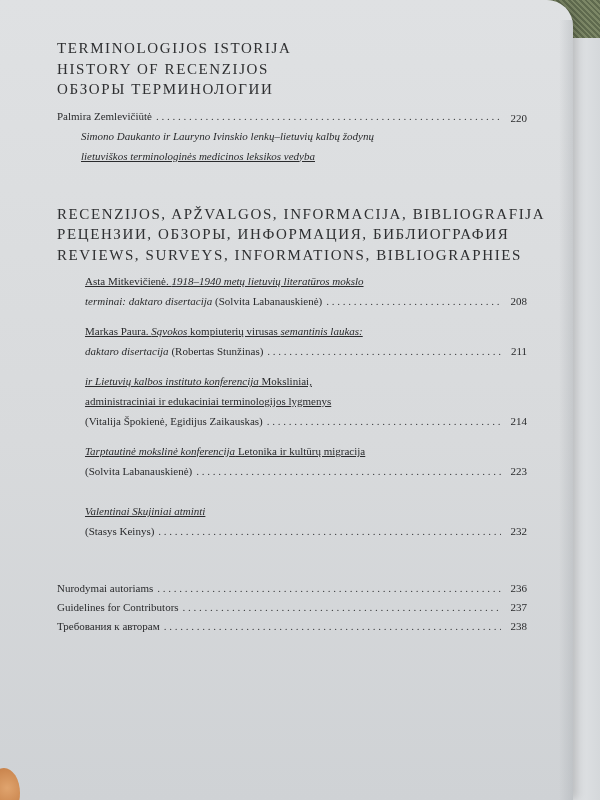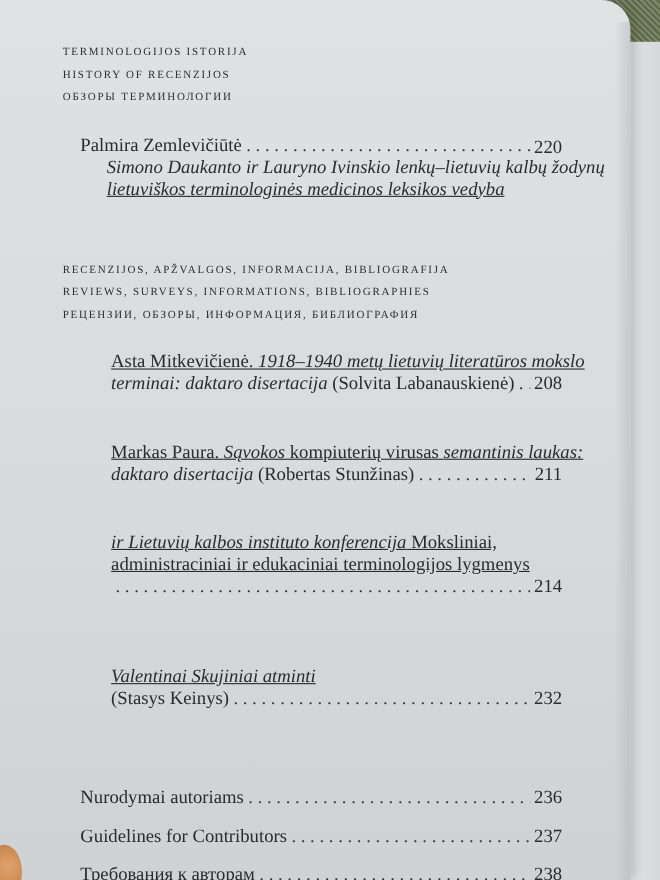--- a/index.html
+++ b/index.html
@@ -32,25 +32,25 @@
   .finger {
     position:absolute; left:-12px; top:768px; width:32px; height:50px;
     border-radius:50%;
     background:radial-gradient(circle at 60% 40%, #e0a46e 0%, #c47d45 70%, #a8653a 100%);
   }
   .content {
     position:absolute; left:57px; top:38px; width:470px;
   }
   .section-heading { margin:0; }
   .heading-line {
-    display:block; font-size:10px; letter-spacing:1.6px;
+    display:block; font-size:15px; letter-spacing:1.6px;
     line-height:20.5px; color:#2e2f31; white-space:nowrap;
   }
   .entry {
-    position:relative; font-size:17px; line-height:20px; margin:16px;
+    position:relative; font-size:11px; line-height:20px; margin:0;
   }
   .entry .line { display:block; white-space:nowrap;text-decoration:underline; }
   .leader-line {
     display:flex; align-items:baseline; white-space:nowrap;
   }
   .leader-line .dots {
     flex:1; overflow:hidden; margin:0 4px 0 4px;
     color:#3a3b3d; letter-spacing:3.2px;
   }
   .leader-line .dots::before {
@@ -91,22 +91,22 @@
         <span style="flex:0;width:6px"></span>
         <span class="pg" style="position:absolute;right:0;top:2px">220</span>
       </div>
       <span class="line indent"><i>lietuviškos terminologinės medicinos leksikos vedyba</i></span>
     </div>
 
     <div class="gap-m"></div>
 
     <div class="section-heading">
       <span class="heading-line">RECENZIJOS, APŽVALGOS, INFORMACIJA, BIBLIOGRAFIJA</span>
+      <span class="heading-line">РЕЦЕНЗИИ, ОБЗОРЫ, ИНФОРМАЦИЯ, БИБЛИОГРАФИЯ</span>
       <span class="heading-line">REVIEWS, SURVEYS, INFORMATIONS, BIBLIOGRAPHIES</span>
-      <span class="heading-line">РЕЦЕНЗИИ, ОБЗОРЫ, ИНФОРМАЦИЯ, БИБЛИОГРАФИЯ</span>
     </div>
     <div style="height:6px"></div>
 
     <div style="padding-left:28px">
 
       <div class="entry">
         <span class="line">
           <span>Asta Mitkevičienė. </span><i>1918–1940 metų lietuvių literatūros mokslo</i>
         </span>
         <div class="leader-line">
@@ -126,26 +126,35 @@
           <span class="dots"></span>
           <span class="pg">211</span>
         </div>
       </div>
       <div class="gap-s"></div>
 
       <div class="entry">
         <span class="line"><i>ir Lietuvių kalbos instituto konferencija</i><span> Moksliniai,</span></span>
         <span class="line">administraciniai ir edukaciniai terminologijos lygmenys</span>
         <div class="leader-line">
+          <span>(Vitalija Špokienė, Egidijus Zaikauskas)</span>
           <span class="dots"></span>
           <span class="pg">214</span>
         </div>
       </div>
       <div class="gap-s"></div>
 
+      <div class="entry">
+        <span class="line"><i>Tarptautinė mokslinė konferencija</i><span> Letonika ir kultūrų migracija</span></span>
+        <div class="leader-line">
+          <span>(Solvita Labanauskienė)</span>
+          <span class="dots"></span>
+          <span class="pg">223</span>
+        </div>
+      </div>
       <div class="gap-s"></div>
 
       <div class="gap-s"></div>
 
       <div class="entry">
         <span class="line"><i>Valentinai Skujiniai atminti</i></span>
         <div class="leader-line">
           <span>(Stasys Keinys)</span>
           <span class="dots"></span>
           <span class="pg">232</span>

